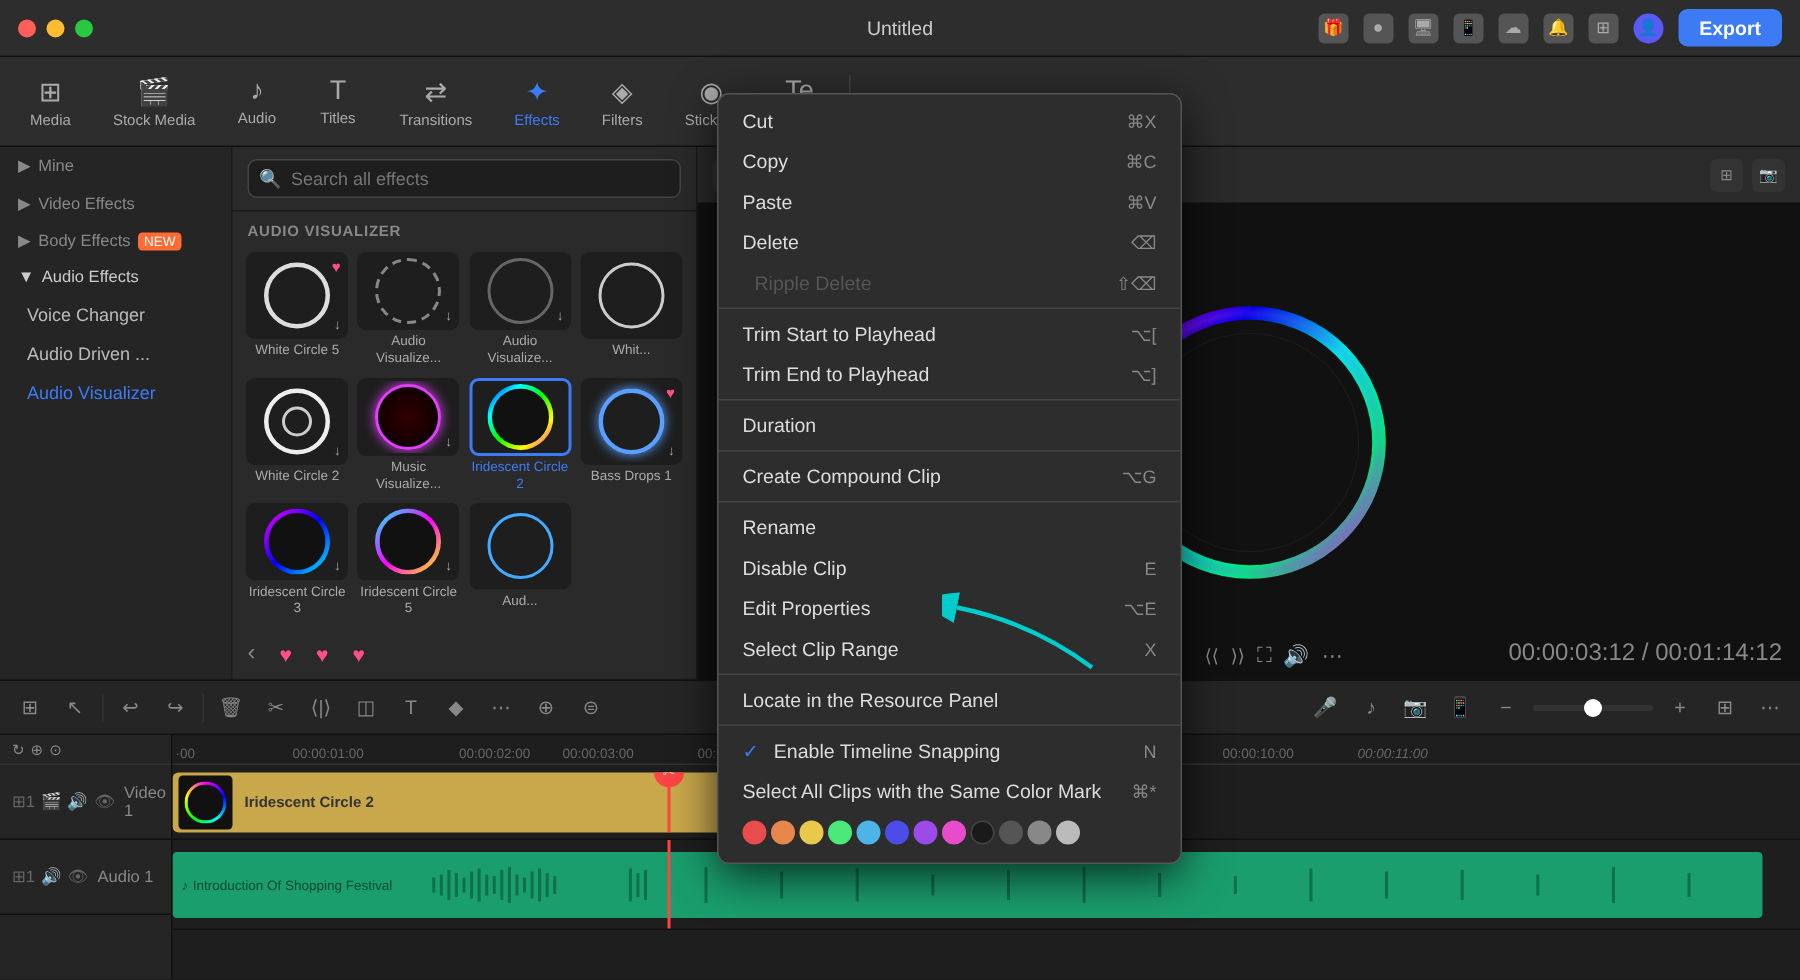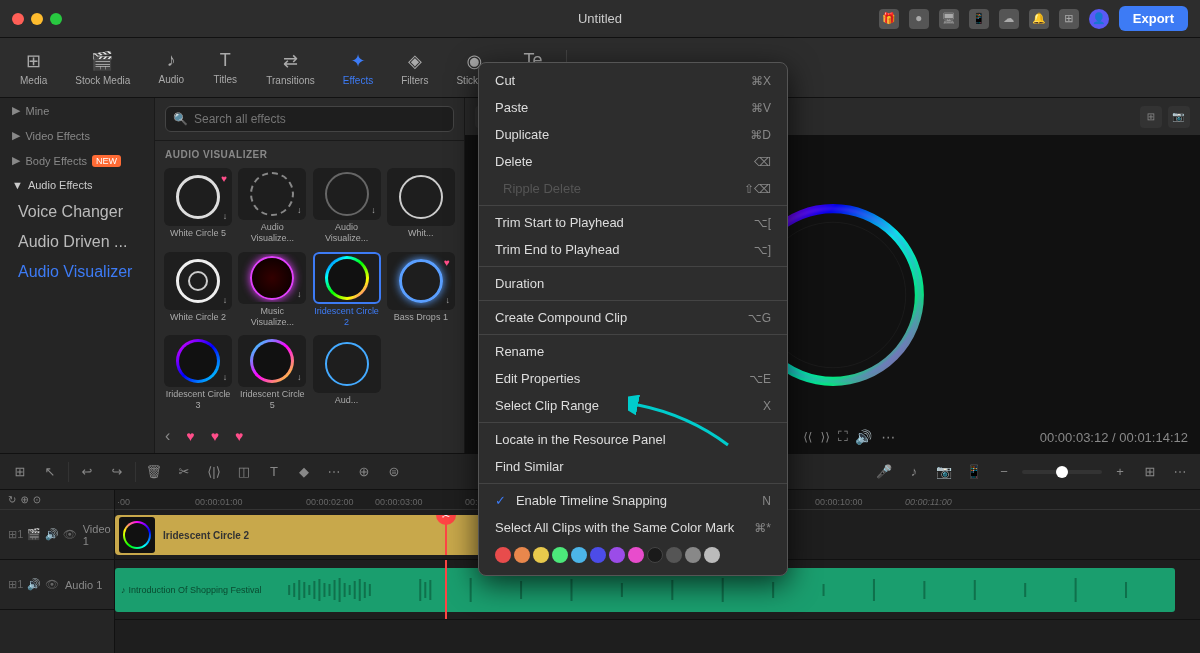--- a/index.html
+++ b/index.html
@@ -21,21 +21,21 @@
     .toolbar { height: 60px; background: #2d2d2d; display: flex; align-items: center; border-bottom: 1px solid #111; padding: 0 8px; gap: 4px; }
     .tool-item { display: flex; flex-direction: column; align-items: center; justify-content: center; padding: 6px 12px; border-radius: 6px; cursor: pointer; gap: 3px; color: #aaa; font-size: 10px; min-width: 50px; }
     .tool-item.active { color: #3d7bf5; }
     .tool-icon { font-size: 18px; }
     .tool-divider { width: 1px; height: 36px; background: #444; margin: 0 4px; }
 
     
     .sidebar { width: 155px; background: #252525; border-right: 1px solid #1a1a1a; overflow-y: auto; flex-shrink: 0; }
     .sidebar-section { padding: 6px 12px; color: #888; font-size: 11px; font-weight: 500; display: flex; align-items: center; gap: 5px; cursor: pointer; }
     .sidebar-section.expanded { color: #ccc; }
-    .sidebar-sub { padding: 6px 18px; cursor: pointer; font-size: 16px; color: #bbb; }
+    .sidebar-sub { padding: 6px 18px; cursor: pointer; font-size: 12px; color: #bbb; }
     .sidebar-sub.active { color: #3d7bf5; }
     .badge-new { background: #ff6b35; color: #fff; font-size: 9px; padding: 1px 4px; border-radius: 3px; }
 
     
     .effects-panel { width: 310px; background: #2a2a2a; border-right: 1px solid #1a1a1a; display: flex; flex-direction: column; flex-shrink: 0; }
     .effects-search { padding: 8px 10px; border-bottom: 1px solid #1a1a1a; }
     .effects-search input { width: 100%; background: #1e1e1e; border: 1px solid #444; border-radius: 6px; padding: 5px 10px 5px 28px; color: #ccc; font-size: 12px; outline: none; }
     .search-wrap { position: relative; }
     .search-icon-pos { position: absolute; left: 8px; top: 50%; transform: translateY(-50%); color: #666; font-size: 12px; }
     .effects-section-label { padding: 8px 10px 4px; font-size: 10px; font-weight: 700; color: #888; letter-spacing: 0.5px; text-transform: uppercase; }
@@ -51,21 +51,21 @@
     .vis-white-circle { width: 44px; height: 44px; border-radius: 50%; border: 3px solid #ddd; position: relative; }
     .vis-audio2 { width: 44px; height: 44px; border-radius: 50%; border: 3px solid #aaa; }
     .vis-iridescent { width: 44px; height: 44px; border-radius: 50%; border: 3px solid transparent; background: linear-gradient(#111,#111) padding-box, linear-gradient(135deg, #00f, #0ff, #0f0, #ff0, #f0f) border-box; }
     .vis-bass { width: 44px; height: 44px; border-radius: 50%; border: 3px solid #5a9fff; box-shadow: 0 0 8px #5a9fff; }
     .vis-irid3 { width: 44px; height: 44px; border-radius: 50%; border: 3px solid transparent; background: linear-gradient(#111,#111) padding-box, linear-gradient(135deg, #f0f, #00f, #0ff) border-box; }
     .vis-irid5 { width: 44px; height: 44px; border-radius: 50%; border: 3px solid transparent; background: linear-gradient(#111,#111) padding-box, linear-gradient(135deg, #0ff, #f0f, #ff0) border-box; }
     .preview-top-bar { height: 38px; background: #2a2a2a; display: flex; align-items: center; padding: 0 10px; gap: 8px; border-bottom: 1px solid #111; }
     .preview-player-btn { font-size: 12px; color: #aaa; padding: 3px 8px; border-radius: 4px; cursor: pointer; }
     .preview-quality { font-size: 12px; color: #aaa; padding: 3px 8px; border-radius: 4px; cursor: pointer; display: flex; align-items: center; gap: 4px; border: 1px solid #444; }
     .preview-canvas { flex: 1; background: #111; display: flex; align-items: center; justify-content: center; position: relative; }
-    .preview-timecode { position: absolute; bottom: 8px; right: 12px; font-size: 13px; color: #888; }
+    .preview-timecode { position: absolute; bottom: 8px; right: 12px; font-size: 16px; color: #888; }
 
     
     .preview-circle-outer { width: 200px; height: 200px; position: relative; display: flex; align-items: center; justify-content: center; }
 
     
     .context-menu { position: absolute; top: 62px; left: 478px; width: 310px; background: #2d2d2d; border: 1px solid #555; border-radius: 8px; box-shadow: 0 8px 30px rgba(0,0,0,0.7); z-index: 100; padding: 4px 0; }
     .ctx-item { padding: 6px 16px; display: flex; align-items: center; justify-content: space-between; cursor: pointer; font-size: 13px; color: #ddd; }
     .ctx-item.disabled { color: #555; cursor: default; padding-left: 24px; }
     .ctx-shortcut { color: #888; font-size: 12px; }
     .ctx-divider { height: 1px; background: #444; margin: 3px 0; }
@@ -362,26 +362,26 @@
           <span style="color:#888;font-size:14px;cursor:pointer;">⋯</span>
         </div>
       </div>
 
       <div class="context-menu">
         <div class="ctx-item">
           <span>Cut</span>
           <span class="ctx-shortcut">⌘X</span>
         </div>
         <div class="ctx-item">
+          <span>Copy</span>
+          <span class="ctx-shortcut">⌘C</span>
+        </div>
+        <div class="ctx-item">
           <span>Paste</span>
           <span class="ctx-shortcut">⌘V</span>
-        </div>
-        <div class="ctx-item">
-          <span>Duplicate</span>
-          <span class="ctx-shortcut">⌘D</span>
         </div>
         <div class="ctx-item">
           <span>Delete</span>
           <span class="ctx-shortcut">⌫</span>
         </div>
         <div class="ctx-item disabled">
           <span>Ripple Delete</span>
           <span class="ctx-shortcut">⇧⌫</span>
         </div>
         <div class="ctx-divider"></div>
@@ -400,34 +400,35 @@
         </div>
         <div class="ctx-divider"></div>
         <div class="ctx-item">
           <span>Create Compound Clip</span>
           <span class="ctx-shortcut">⌥G</span>
         </div>
         <div class="ctx-divider"></div>
         <div class="ctx-item">
           <span>Rename</span>
         </div>
+        <div class="ctx-item">
+          <span>Disable Clip</span>
+          <span class="ctx-shortcut">E</span>
+        </div>
         <div class="ctx-item" style="position:relative;">
           <span>Edit Properties</span>
           <span class="ctx-shortcut">⌥E</span>
         </div>
         <div class="ctx-item">
           <span>Select Clip Range</span>
           <span class="ctx-shortcut">X</span>
         </div>
         <div class="ctx-divider"></div>
         <div class="ctx-item">
           <span>Locate in the Resource Panel</span>
-        </div>
-        <div class="ctx-item">
-          <span>Find Similar</span>
         </div>
         <div class="ctx-divider"></div>
         <div class="ctx-item">
           <span style="display:flex;align-items:center;gap:4px;">
             <span class="ctx-check">✓</span>
             <span>Enable Timeline Snapping</span>
           </span>
           <span class="ctx-shortcut">N</span>
         </div>
         <div class="ctx-item">

